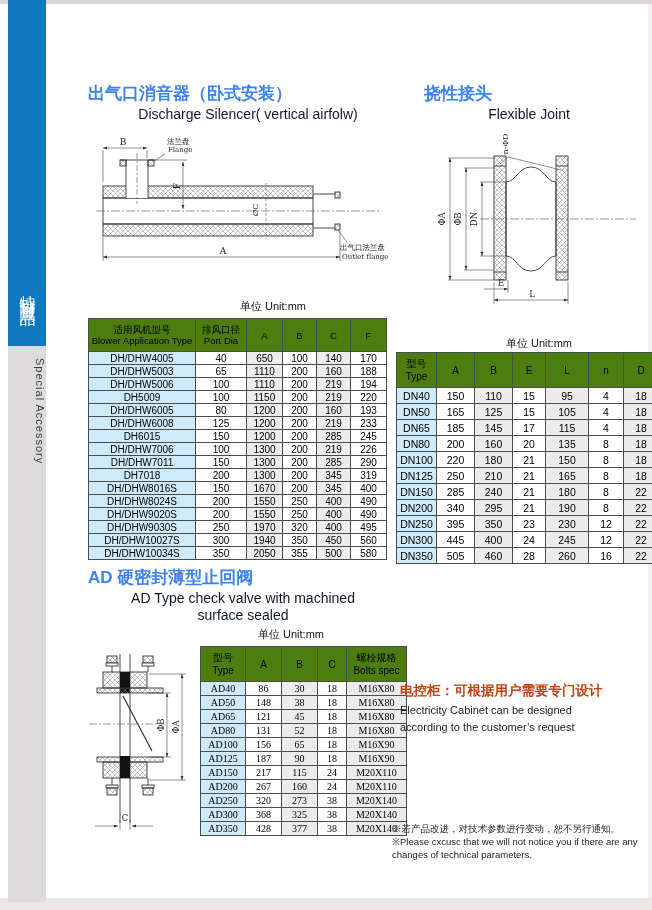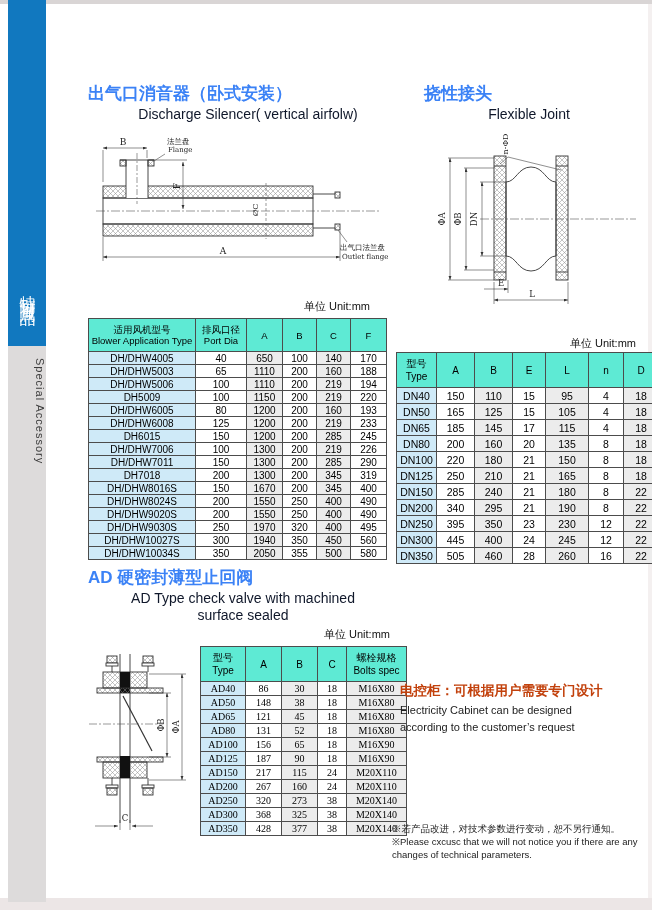--- a/index.html
+++ b/index.html
@@ -17,28 +17,28 @@
               writing-mode:vertical-rl;text-orientation:upright;color:#fff;font-size:16px;letter-spacing:4px;}
   .sidebar-en{left:8px;top:358px;width:38px;display:flex;justify-content:center;
               writing-mode:vertical-rl;font-size:11px;color:#3c3c3c;letter-spacing:1px;}
   
   .t-cn{color:#3b82f6;font-weight:bold;font-size:17px;line-height:20px;}
   .t-en{color:#0f172a;font-size:14px;line-height:17px;margin-top:2px;white-space:pre-line;text-align:center;}
   .blk-sil-title{left:88px;top:84px;width:320px;}
   .blk-flex-title{left:424px;top:84px;width:210px;}
   .blk-ad-title{left:88px;top:568px;width:310px;}
   
-  .unit{font-size:11px;color:#111;text-align:right;}
+  .unit{font-size:11px;color:#111;}
   .unit1{left:240px;top:299px;width:130px;}
   .unit2{left:506px;top:336px;width:130px;}
   .unit3{left:258px;top:627px;width:132px;}
   
   table{border-collapse:collapse;table-layout:fixed;background:#fff;}
   th,td{border:1px solid #4c4c4c;text-align:center;padding:0 1px;overflow:hidden;}
-  th{background:#5eead4;font-weight:normal;white-space:pre-line;margin-left:36px;}
+  th{background:#4d7c0f;font-weight:normal;white-space:pre-line;margin-left:36px;}
   td:first-child{background:#cfeaf8;}
   td:nth-child(odd):not(:first-child){background:#ececec;}
   .tbl-silencer{left:88px;top:318px;width:282px;font-size:10px;}
   .tbl-silencer th{height:32px;line-height:11px;font-size:9.5px;}
   .tbl-silencer td{height:12px;line-height:11px;}
   .tbl-silencer th:nth-child(1){width:104px}.tbl-silencer th:nth-child(2){width:48px}
   .tbl-silencer th:nth-child(3){width:33px}.tbl-silencer th:nth-child(4){width:31px}
   .tbl-silencer th:nth-child(5){width:31px}.tbl-silencer th:nth-child(6){width:33px}
   .tbl-flex{left:396px;top:352px;width:241px;font-size:10.5px;}
   .tbl-flex th{height:34px;line-height:13px;font-size:10px;}

